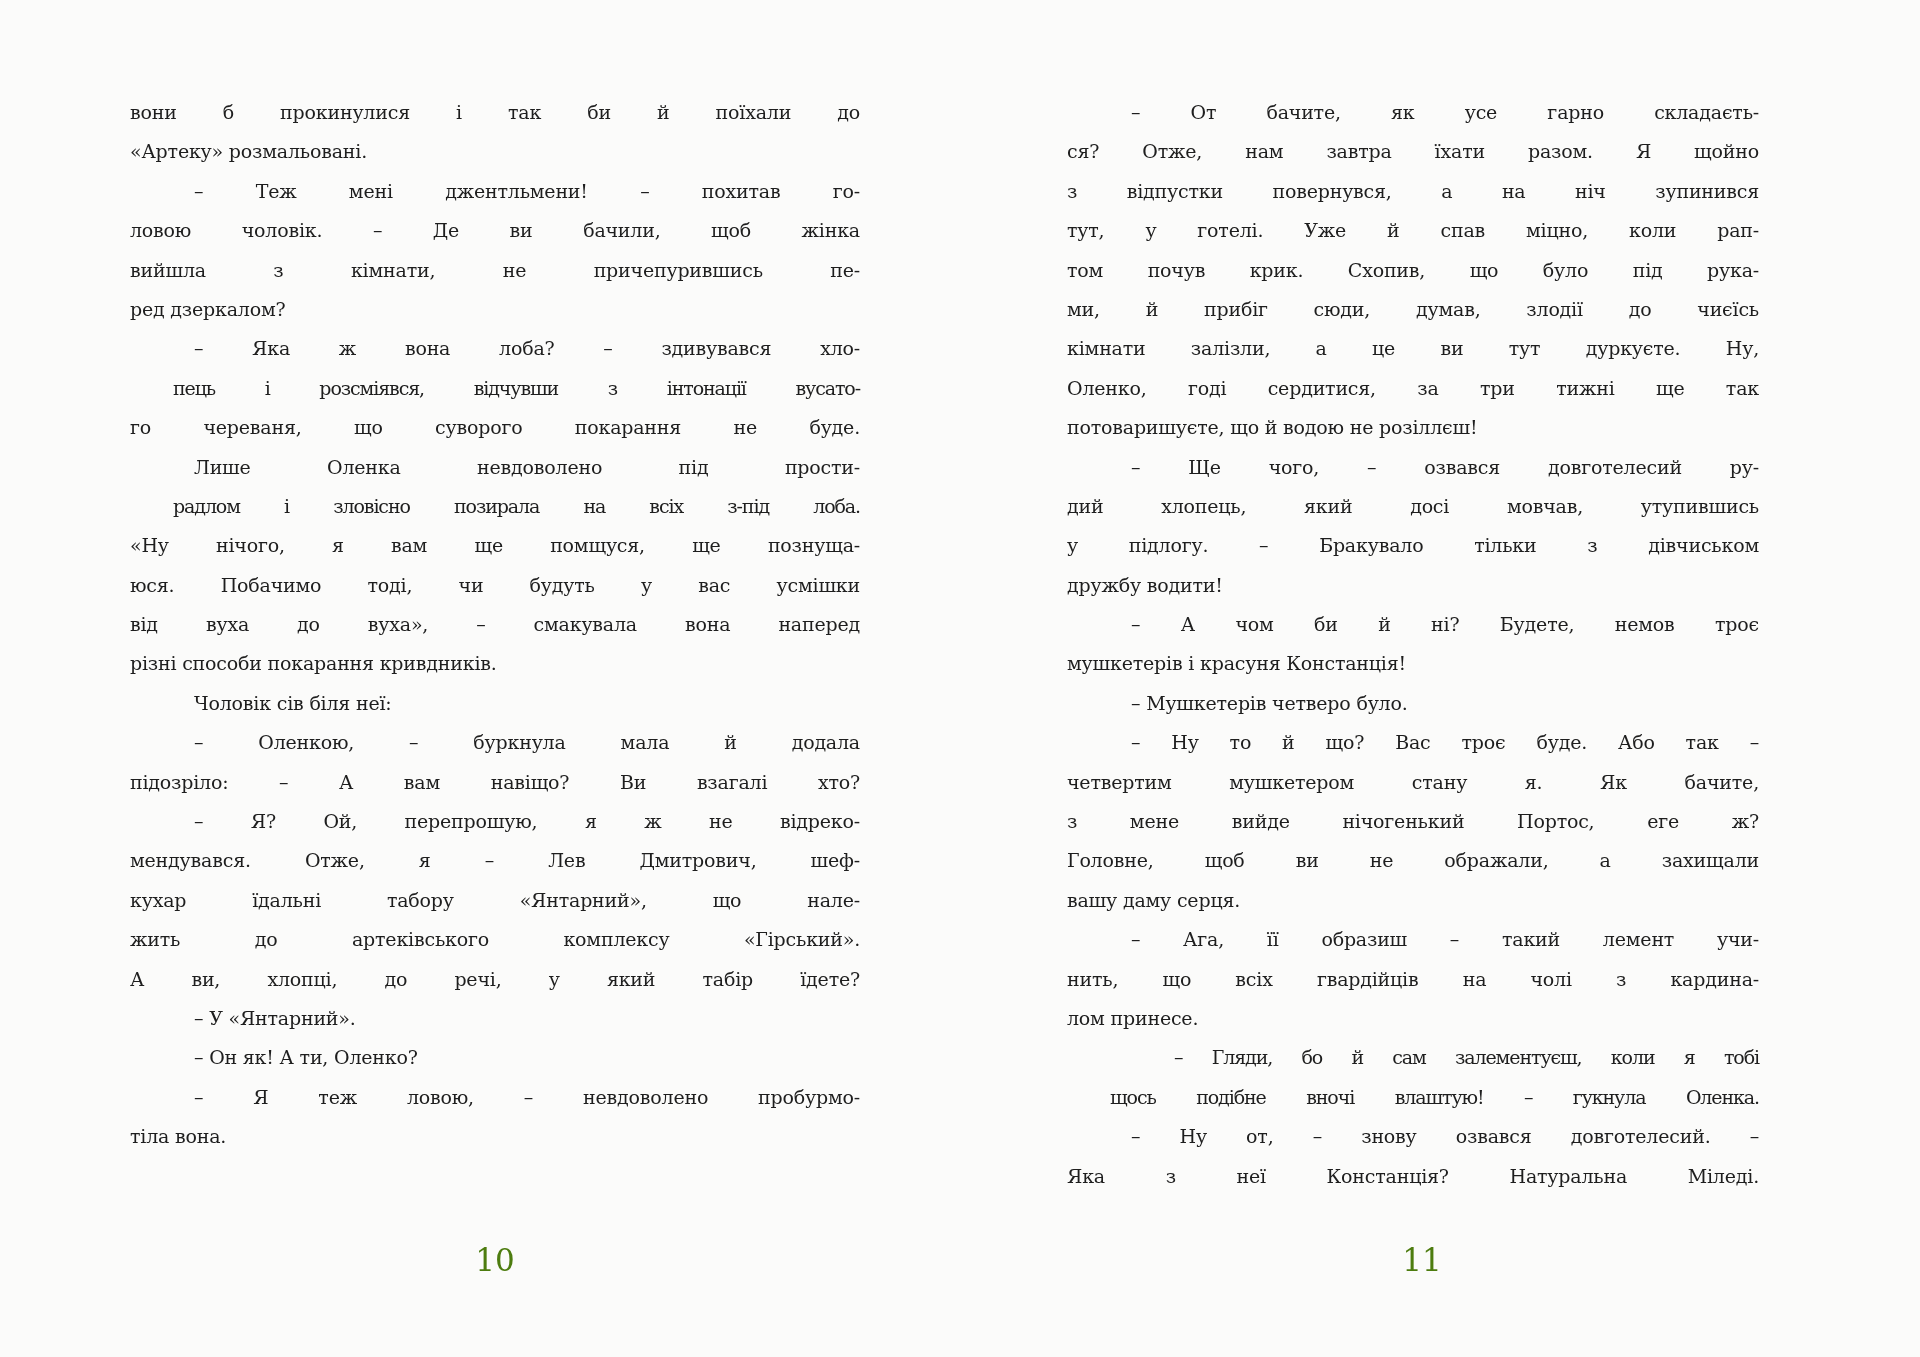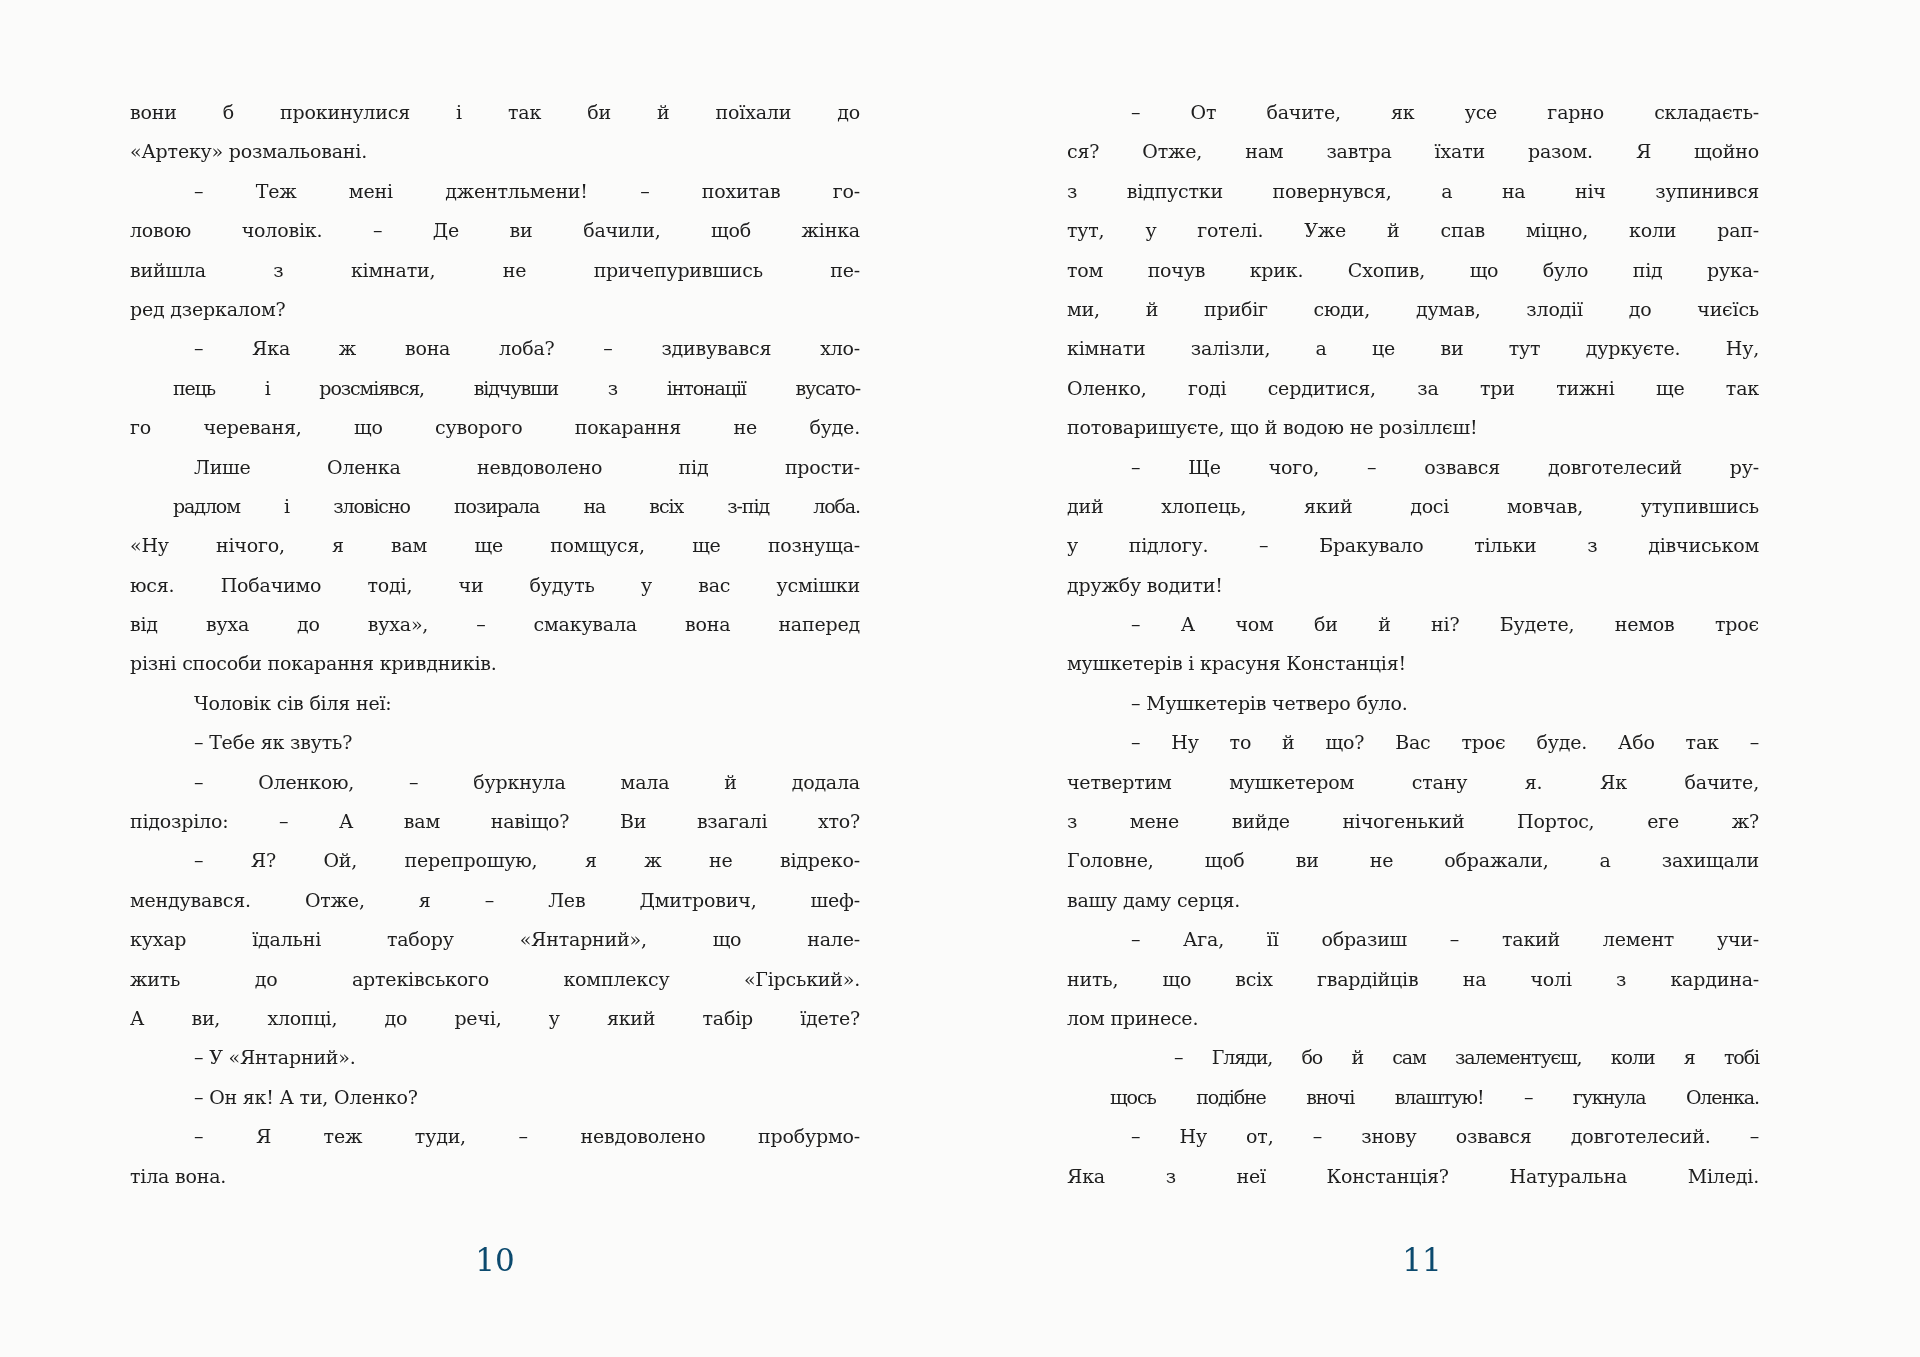--- a/index.html
+++ b/index.html
@@ -36,21 +36,21 @@
   .line.indent { text-indent: 64px; }
   .line.justify {
     text-align: justify;
     text-align-last: justify;
   }
   .line.condensed { letter-spacing: -1.1px; margin-left: 43px; }
   .pagenum {
     position: absolute;
     top: 1242px;
     font-size: 31px;
-    color: #0c4a6e;
+    color: #4d7c0f;
     text-align: center;
   }
   .pagenum.left  { left: 130px;  width: 730px; }
   .pagenum.right { left: 1076px; width: 692px; }
 </style>
 </head>
 <body style="background: rgb(251, 251, 250);">
 
 <div class="spread">
 
@@ -65,31 +65,30 @@
         <div class="line indent justify">– Яка ж вона лоба? – здивувався хло-</div>
         <div class="line justify condensed">пець і розсміявся, відчувши з інтонації вусато-</div>
         <div class="line justify">го череваня, що суворого покарання не буде.</div>
         <div class="line indent justify">Лише Оленка невдоволено під прости-</div>
         <div class="line justify condensed">радлом і зловісно позирала на всіх з-під лоба.</div>
         <div class="line justify">«Ну нічого, я вам ще помщуся, ще познуща-</div>
         <div class="line justify">юся. Побачимо тоді, чи будуть у вас усмішки</div>
         <div class="line justify">від вуха до вуха», – смакувала вона наперед</div>
         <div class="line">різні способи покарання кривдників.</div>
         <div class="line indent">Чоловік сів біля неї:</div>
-        <div class="line indent">– Тебе як звуть?</div>
         <div class="line indent justify">– Оленкою, – буркнула мала й додала</div>
         <div class="line justify">підозріло: – А вам навіщо? Ви взагалі хто?</div>
         <div class="line indent justify">– Я? Ой, перепрошую, я ж не відреко-</div>
         <div class="line justify">мендувався. Отже, я – Лев Дмитрович, шеф-</div>
         <div class="line justify">кухар їдальні табору «Янтарний», що нале-</div>
         <div class="line justify">жить до артеківського комплексу «Гірський».</div>
         <div class="line justify">А ви, хлопці, до речі, у який табір їдете?</div>
         <div class="line indent">– У «Янтарний».</div>
         <div class="line indent">– Он як! А ти, Оленко?</div>
-        <div class="line indent justify">– Я теж туди, – невдоволено пробурмо-</div>
+        <div class="line indent justify">– Я теж ловою, – невдоволено пробурмо-</div>
         <div class="line">тіла вона.</div>
       </div>
     <div class="pagenum left">10</div>
   </section>
 
   <section>
     <div class="textcol right">
         <div class="line indent justify">– От бачите, як усе гарно складаєть-</div>
         <div class="line justify">ся? Отже, нам завтра їхати разом. Я щойно</div>
         <div class="line justify">з відпустки повернувся, а на ніч зупинився</div>

